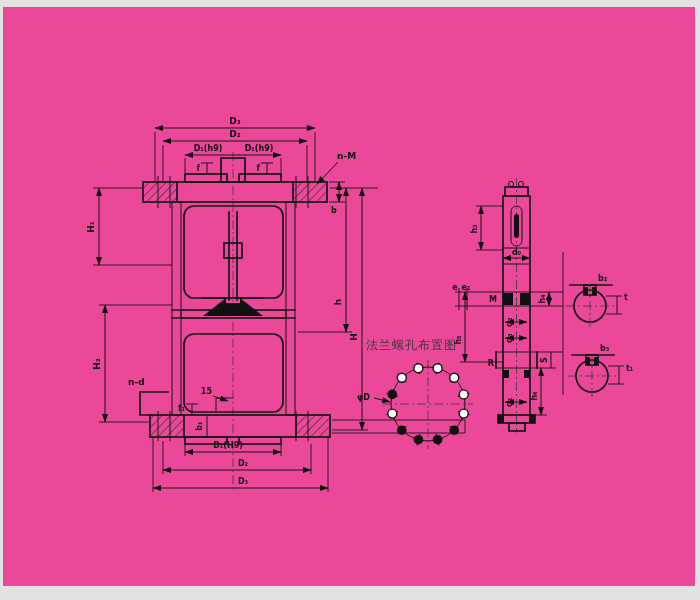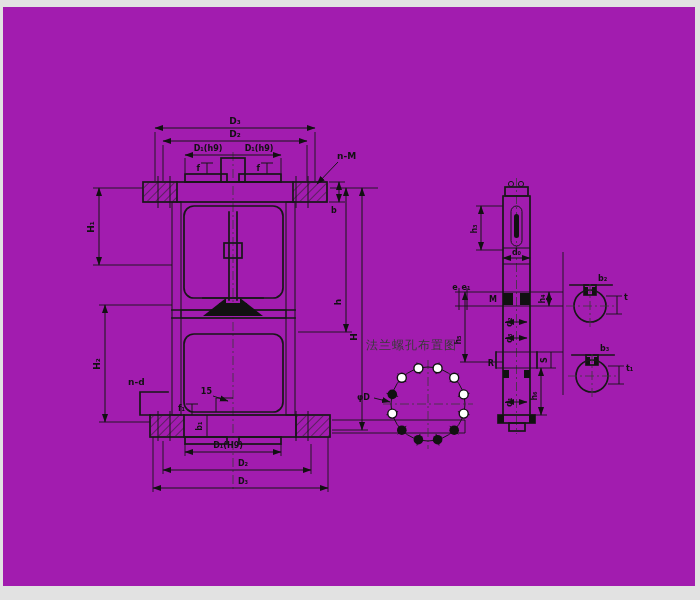--- a/index.html
+++ b/index.html
@@ -1,16 +1,16 @@
 <!DOCTYPE html>
 <html><head>
 <meta charset="utf-8">
 <style>
   html,body{margin:0;padding:0;background:#fff;}
-  #canvas{position:relative;width:700px;height:600px;background:#a21caf;overflow:hidden;
+  #canvas{position:relative;width:700px;height:600px;background:#ec4899;overflow:hidden;
           font-family:"DejaVu Sans",sans-serif;}
   svg{position:absolute;left:0;top:0;}
   .obj{stroke:#171717;stroke-width:1.7;fill:none;stroke-linecap:square;}
   .thin{stroke:#171717;stroke-width:1;fill:none;}
   .dim{stroke:#171717;stroke-width:1;fill:none;}
   .ext{stroke:#171717;stroke-width:0.9;fill:none;}
   .cl{stroke:#3a3a3a;stroke-width:0.8;fill:none;stroke-dasharray:9 3 2 3;}
   .blk{fill:#111;stroke:none;}
   .lbl{font-size:9px;font-weight:bold;fill:#111;}
   .lbs{font-size:8px;font-weight:bold;fill:#111;}

